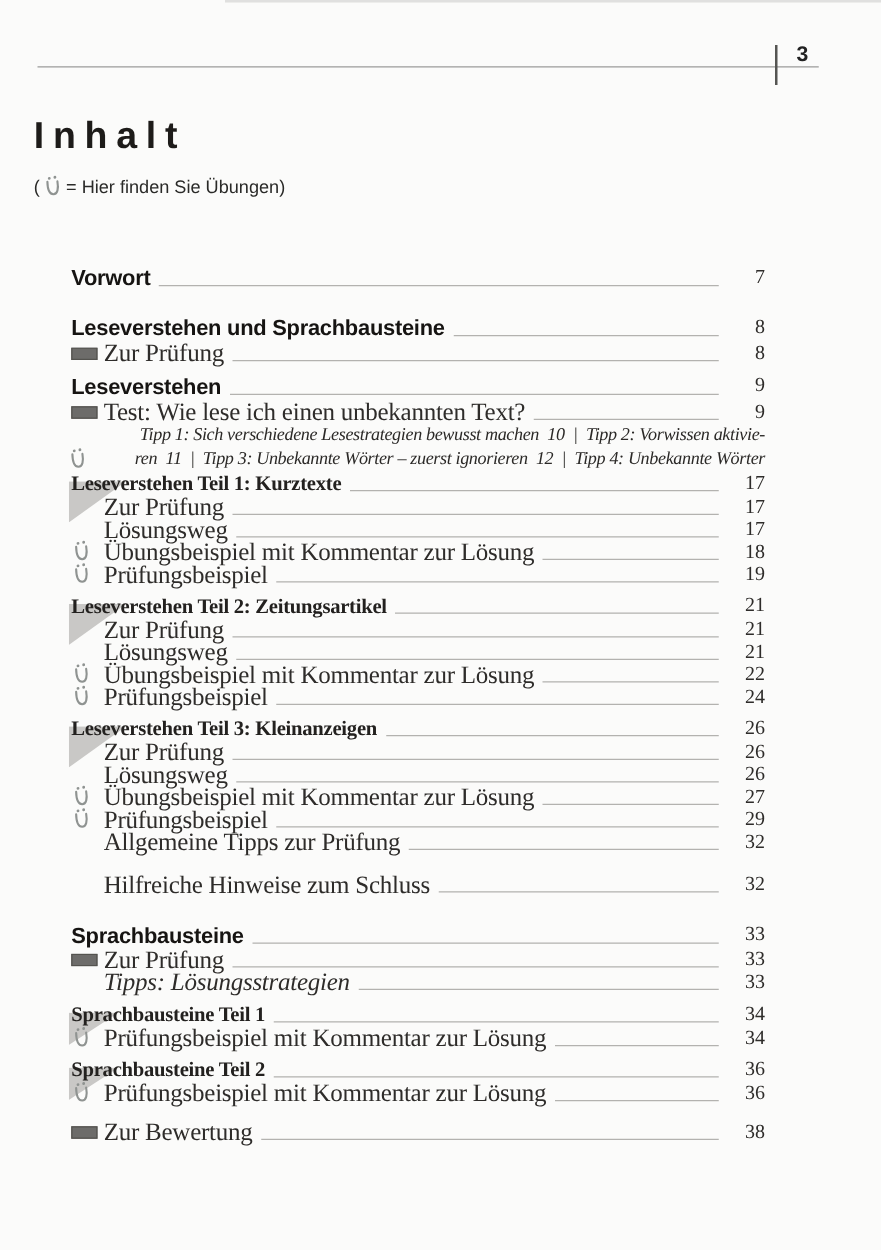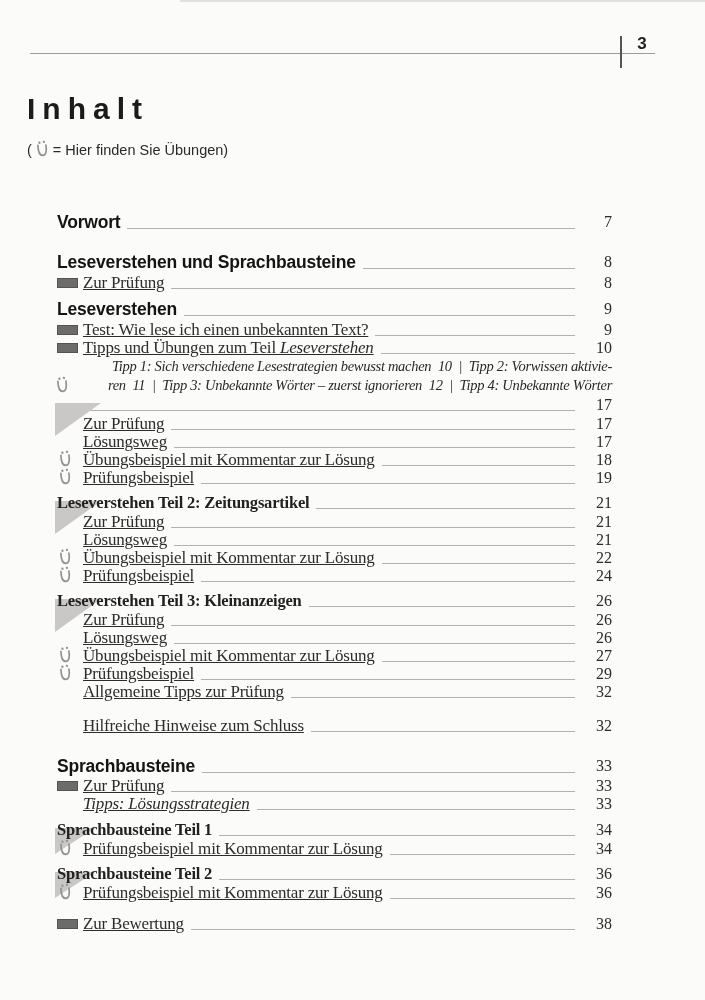--- a/index.html
+++ b/index.html
@@ -26,21 +26,21 @@
     position:absolute;left:27px;top:140px;display:flex;align-items:center;gap:3px;
     font-family:"Liberation Sans",sans-serif;font-size:14.5px;color:#2a2a28;
   }
   
   .toc{position:absolute;left:57px;top:212px;width:555px;}
   .row{display:flex;align-items:flex-start;min-height:18px;line-height:18px;position:relative;}
   .row .lbl{white-space:nowrap;position:relative;z-index:1;}
   .row.h1{min-height:20px;line-height:20px;}
   .row.h1 .lbl{font-family:"Liberation Sans",sans-serif;font-weight:bold;font-size:17.5px;letter-spacing:-.2px;color:#161412;}
   .row.h2 .lbl{font-weight:bold;font-size:16.5px;letter-spacing:-.2px;color:#23211f;}
-  .row.entry .lbl{font-size:17px;letter-spacing:-.2px;text-decoration:underline;}
+  .row.entry .lbl{font-size:20px;letter-spacing:-.2px;}
   .row .lbl .it{font-style:italic;}
   .row.italic .lbl{font-style:italic;}
   .marker{flex:none;width:26px;position:relative;align-self:center;height:18px;}
   .indent{flex:none;width:26px;}
   .sq{position:absolute;left:0;top:4px;width:21px;height:10px;background:#6d6c6a;box-shadow:inset 0 0 0 1px #54534f;}
   .ue-wrap{display:inline-block;}
   .marker .ue-wrap{position:absolute;left:1px;top:-1px;}
   .ue-wrap svg{transform:rotate(-5deg);display:block;}
   .leader{flex:1;border-bottom:1px solid #b3b2af;align-self:flex-end;margin:0 0 3px 7px;min-width:8px;}
   .pg{flex:none;width:37px;text-align:right;font-size:16px;color:#2e2c2a;}
@@ -102,41 +102,34 @@
         <span class="pg">9</span>
       </div>
       <div class="row entry" style="margin-top:2px">
         <span class="marker">
           <span class="sq"></span>
         </span>
         <span class="lbl">Test: Wie lese ich einen unbekannten Text?</span>
         <span class="leader"></span>
         <span class="pg">9</span>
       </div>
-      <div class="row entry" style="margin-top:0px">
-        <span class="marker">
-          <span class="sq"></span>
-        </span>
-        <span class="lbl">Tipps und Übungen zum Teil <span class="it">Leseverstehen</span></span>
-        <span class="leader"></span>
-        <span class="pg">10</span>
-      </div>
       <div class="tips" style="margin-top:0px">
         <span class="ue-wrap">
           <svg width="15" height="19" viewBox="0 0 15 19">
             <circle cx="5" cy="2.5" r="1.15" fill="#8f9391"></circle>
             <circle cx="9.6" cy="2" r="1.15" fill="#8f9391"></circle>
             <path d="M3.3 5 C2.9 11 3.9 15 7.2 15.4 C10.6 15.6 11.8 11.2 11.3 5.4" fill="none" stroke="#8f9391" stroke-width="1.7" stroke-linecap="round"></path>
           </svg>
         </span>
         <div class="tline">Tipp 1: Sich verschiedene Lesestrategien bewusst machen  10  |  Tipp 2: Vorwissen aktivie-</div>
         <div class="tline">ren  11  |  Tipp 3: Unbekannte Wörter – zuerst ignorieren  12  |  Tipp 4: Unbekannte Wörter</div>
       </div>
       <div class="row h2" style="margin-top:2px">
         <span class="wedge"></span>
+        <span class="lbl">Leseverstehen Teil 1: Kurztexte</span>
         <span class="leader"></span>
         <span class="pg">17</span>
       </div>
       <div class="row entry" style="margin-top:1px">
         <span class="indent"></span>
         <span class="lbl">Zur Prüfung</span>
         <span class="leader"></span>
         <span class="pg">17</span>
       </div>
       <div class="row entry" style="margin-top:0px">

